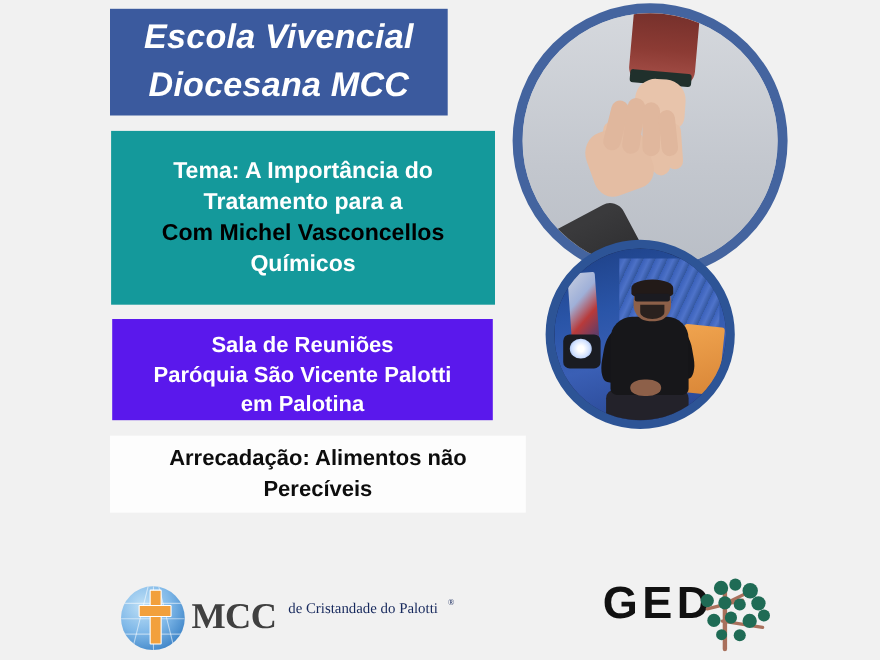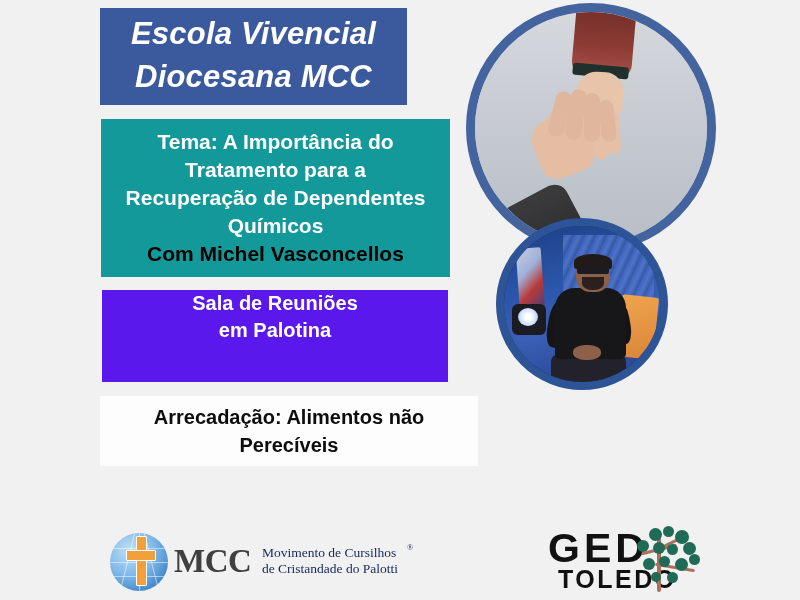--- a/index.html
+++ b/index.html
@@ -34,21 +34,21 @@
   .tema-line{
     color:#ffffff;font-weight:bold;font-size:21px;line-height:28px;
     text-align:center;white-space:nowrap;
   }
   .tema-line.dark{color:#000000;font-size:21px;}
 
   
   .local-box{
     position:absolute;left:102px;top:290px;width:346px;height:92px;
     background:#5a18ec;
-    display:flex;flex-direction:column;align-items:center;justify-content:flex-start;
+    display:flex;flex-direction:column;align-items:center;justify-content:flex-end;
     box-sizing:border-box;
   }
   .local-line{
     color:#ffffff;font-weight:bold;font-size:20px;line-height:27px;
     text-align:center;white-space:nowrap;
   }
 
   
   .arrec-box{
     position:absolute;left:100px;top:396px;width:378px;height:70px;
@@ -169,27 +169,27 @@
 <div id="poster">
 
   <div class="title-box">
     <div class="title-line">Escola Vivencial</div>
     <div class="title-line">Diocesana MCC</div>
   </div>
 
   <div class="tema-box">
     <div class="tema-line">Tema: A Importância do</div>
     <div class="tema-line">Tratamento para a</div>
-    <div class="tema-line">Recuperação de Dependentes</div>
+    <div class="tema-line dark">Com Michel Vasconcellos</div>
     <div class="tema-line">Químicos</div>
-    <div class="tema-line dark">Com Michel Vasconcellos</div>
   </div>
 
   <div class="local-box">
     <div class="local-line">Sala de Reuniões</div>
+    <div class="local-line">Paróquia São Vicente Palotti</div>
     <div class="local-line">em Palotina</div>
   </div>
 
   <div class="arrec-box">
     <div class="arrec-line">Arrecadação: Alimentos não</div>
     <div class="arrec-line">Perecíveis</div>
   </div>
 
 
   <div class="circle-top">
@@ -234,29 +234,27 @@
       <div class="parallel" style="top:26%;"></div>
       <div class="parallel" style="top:50%;"></div>
       <div class="parallel" style="top:74%;"></div>
     </div>
     <div class="cross">
       <div class="cross-v"></div>
       <div class="cross-h"></div>
     </div>
     <div class="mcc-word">MCC</div>
     <div class="mcc-sub">
-      <div>Movimento de Cursilhos</div>
       <div>de Cristandade do Palotti</div>
     </div>
     <div class="mcc-reg">®</div>
   </div>
 
   <div class="ged-logo">
     <div class="ged-word">GED</div>
-    <div class="toledo-word">TOLEDO</div>
     <div class="tree">
       <div class="branch" style="left:24px;top:8px;width:4px;height:58px;"></div>
       <div class="branch" style="left:8px;top:22px;width:36px;height:3px;transform:rotate(-14deg);"></div>
       <div class="branch" style="left:22px;top:40px;width:40px;height:3px;transform:rotate(9deg);"></div>
       <div class="branch" style="left:26px;top:14px;width:30px;height:3px;transform:rotate(-26deg);"></div>
       <div class="leaf" style="left:16px;top:2px;width:13px;height:13px;"></div>
       <div class="leaf" style="left:30px;top:0px;width:11px;height:11px;"></div>
       <div class="leaf" style="left:42px;top:4px;width:14px;height:14px;"></div>
       <div class="leaf" style="left:4px;top:14px;width:12px;height:12px;"></div>
       <div class="leaf" style="left:20px;top:16px;width:12px;height:12px;"></div>

